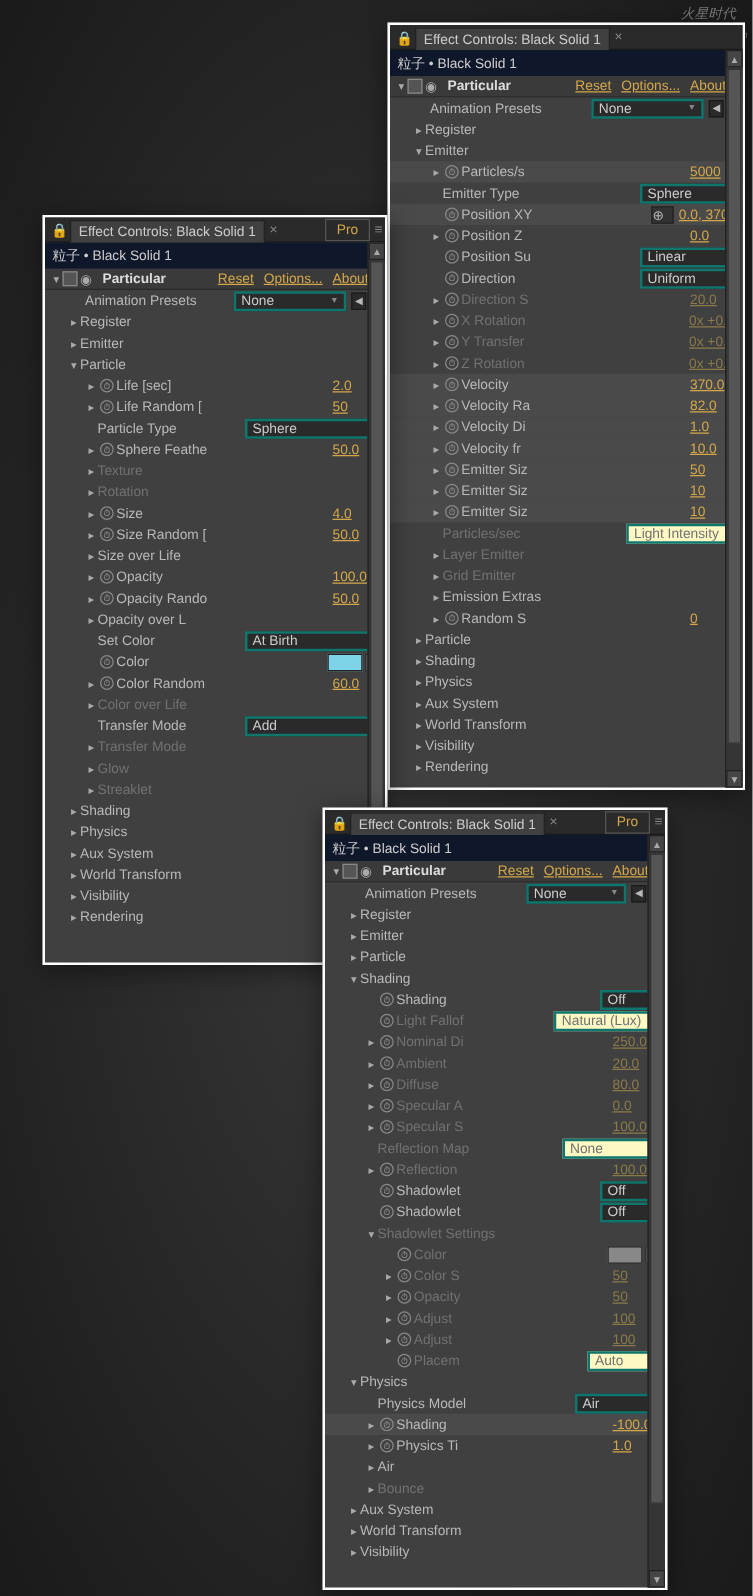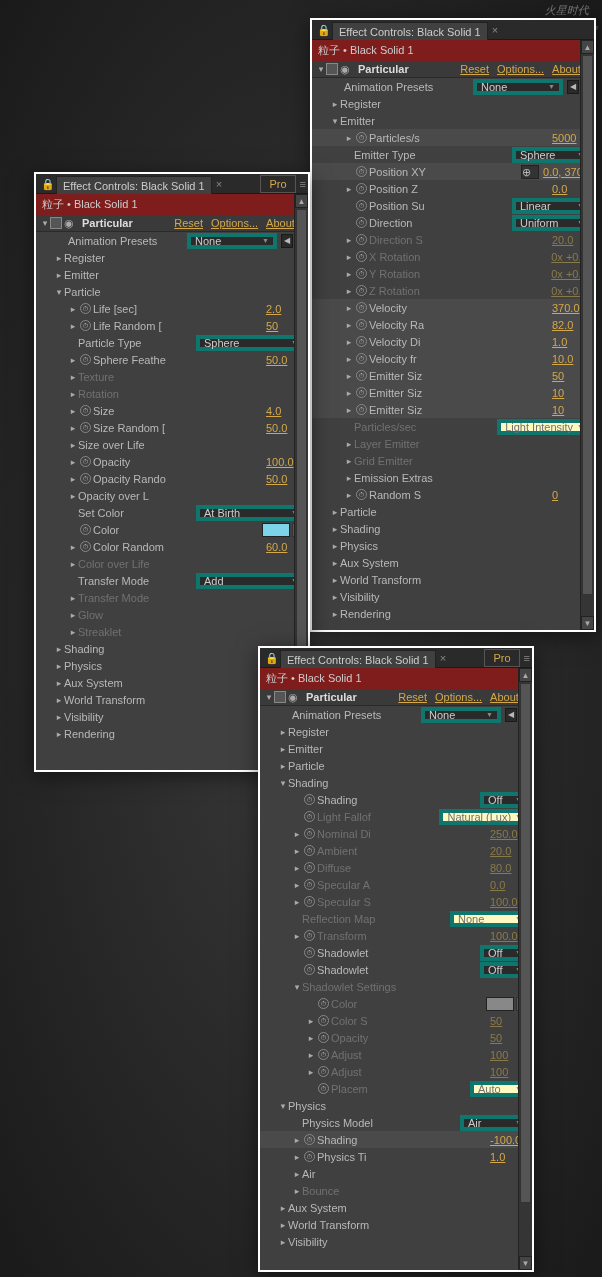--- a/index.html
+++ b/index.html
@@ -4,37 +4,37 @@
 <style>
 *{box-sizing:border-box;margin:0;padding:0;font-family:Tahoma,Arial,sans-serif;font-size:11px;color:#b8b8b8}
 body{background:radial-gradient(ellipse at center,#3a3a3a 0%,#1a1a1a 100%);width:602px;height:1277px;position:relative}
 .panel{position:absolute;background:#404040;border:2px solid #fff;box-shadow:0 4px 20px rgba(0,0,0,0.5)}
 .tabbar{height:20px;background:#2a2a2a;display:flex;align-items:center;padding:0 2px;border-bottom:1px solid #1a1a1a}
 .lock{width:12px;height:12px;margin:0 3px;color:#888}
 .tab{background:#404040;padding:2px 6px;color:#ccc;border:1px solid #222;border-bottom:none;height:18px;line-height:14px;margin-top:3px}
 .tab-close{color:#888;margin:0 4px}
 .pro-tab{color:#d4a84a;margin-left:auto;padding:2px 8px;border:1px solid #555}
 .menu-icon{margin-left:4px;color:#888}
-.breadcrumb{padding:3px 6px;background:#7f1d1d;color:#ccc}
+.breadcrumb{padding:3px 6px;background:#0f172a;color:#ccc}
 .fx-header{display:flex;align-items:center;padding:2px 4px;background:#3a3a3a;border-bottom:1px solid #2a2a2a}
 .fx-toggle{width:12px;height:12px;border:1px solid #888;background:#555;margin-right:2px}
 .fx-eye{width:14px;height:12px;margin-right:4px;color:#aaa}
 .fx-name{font-weight:bold;color:#ddd;flex:1}
 .fx-link{color:#d4a84a;margin-left:8px;text-decoration:underline}
 .content{background:#404040;max-height:100%;overflow:hidden}
 .row{display:flex;align-items:center;height:17px;padding:0 2px}
 .tw{width:10px;height:10px;display:inline-flex;align-items:center;justify-content:center;color:#aaa;cursor:pointer}
 .tw-r::before{content:"▸";font-size:9px}
 .tw-d::before{content:"▾";font-size:9px}
 .sw{width:11px;height:11px;border:1px solid #888;border-radius:50%;margin:0 2px;display:inline-flex;align-items:center;justify-content:center;font-size:7px}
 .label{flex:1;color:#b8b8b8;white-space:nowrap;overflow:hidden}
 .label-dim{color:#717171}
 .value{color:#d4a84a;text-decoration:underline;min-width:40px}
 .value-dim{color:#8a7a4a}
-.dropdown{background:#2a2a2a;border:4px solid #0f766e;color:#ccc;padding:1px 4px;min-width:80px;height:16px;display:flex;align-items:center;justify-content:space-between}
+.dropdown{background:#2a2a2a;border:2px solid #0f766e;color:#ccc;padding:1px 4px;min-width:80px;height:16px;display:flex;align-items:center;justify-content:space-between}
 .dropdown::after{content:"▼";font-size:7px;color:#888;margin-left:4px}
 .dropdown-dim{background:#fef9c3;color:#717171}
 .swatch{width:28px;height:14px;border:1px solid #222}
 .nav-arrows{display:flex;gap:1px;margin-left:4px}
 .nav-arrows span{width:12px;height:14px;background:#2a2a2a;border:1px solid #1a1a1a;display:flex;align-items:center;justify-content:center;font-size:8px}
 .eyedrop{width:14px;height:14px;background:#555;border:1px solid #333;margin-left:2px}
 .pos-btn{width:18px;height:14px;background:#333;border:1px solid #222;margin-right:4px}
 .scrollbar{position:absolute;right:0;top:20px;bottom:0;width:14px;background:#353535;border-left:1px solid #222}
 .scroll-arrow{height:14px;background:#454545;border:1px solid #222;display:flex;align-items:center;justify-content:center;font-size:8px;color:#aaa}
 .scroll-thumb{background:#555;border:1px solid #333;margin:1px}
@@ -126,21 +126,21 @@
       </div>
     <div class="row i2">
         <span class="tw tw-r"></span>
         <span class="sw">⏱</span>
         <span class="label label-dim">X Rotation</span>
         <span class="value value-dim">0x +0.0°</span>
       </div>
     <div class="row i2">
         <span class="tw tw-r"></span>
         <span class="sw">⏱</span>
-        <span class="label label-dim">Y Rotation</span>
+        <span class="label label-dim">Y Transfer</span>
         <span class="value value-dim">0x +0.0°</span>
       </div>
     <div class="row i2">
         <span class="tw tw-r"></span>
         <span class="sw">⏱</span>
         <span class="label label-dim">Z Rotation</span>
         <span class="value value-dim">0x +0.0°</span>
       </div>
     <div class="row i2 hl">
         <span class="tw tw-r"></span>
@@ -502,21 +502,21 @@
         <span class="value value-dim">100.0</span>
       </div>
     <div class="row i2">
         <span style="width:10px"></span>
         <span class="label label-dim">Reflection Map</span>
         <div class="dropdown dropdown-dim">None</div>
       </div>
     <div class="row i2">
         <span class="tw tw-r"></span>
         <span class="sw">⏱</span>
-        <span class="label label-dim">Transform</span>
+        <span class="label label-dim">Reflection</span>
         <span class="value value-dim">100.0</span>
       </div>
     <div class="row i2">
         <span style="width:10px"></span>
         <span class="sw">⏱</span>
         <span class="label">Shadowlet</span>
         <div class="dropdown" style="min-width:50px">Off</div>
       </div>
     <div class="row i2">
         <span style="width:10px"></span>

